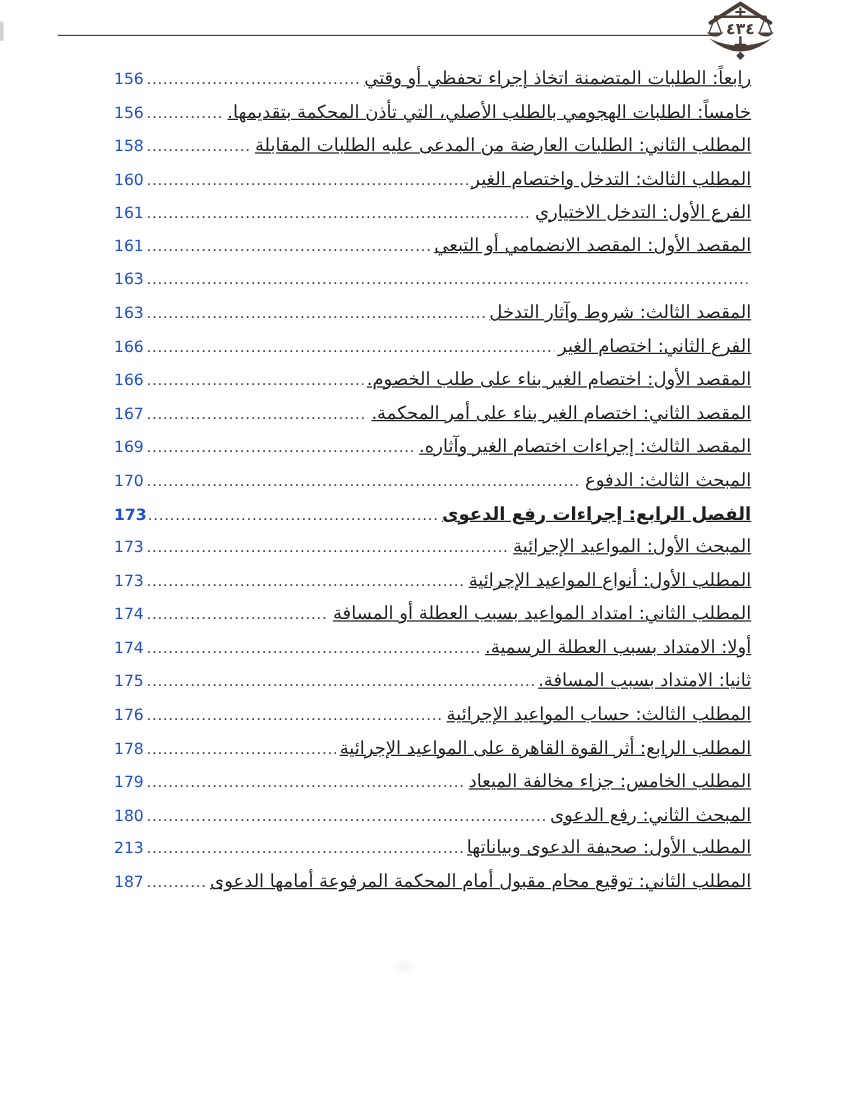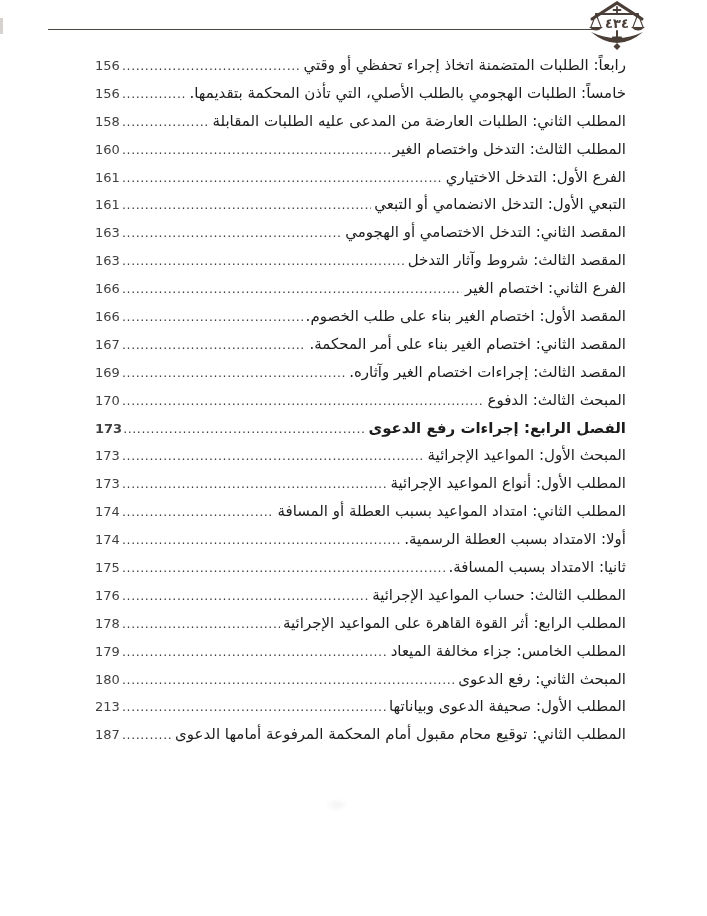--- a/index.html
+++ b/index.html
@@ -50,38 +50,39 @@
     display:flex;
     align-items:baseline;
     height:27.9px;
     line-height:27.9px;
     white-space:nowrap;
   }
   .toc-title {
     flex:0 0 auto;
     font-size:15px;
     letter-spacing:0;
+    text-decoration:underline;
   }
   .toc-leader {
     flex:1 1 auto;
     overflow:hidden;
     margin:0 3px 0 1px;
     font-size:12.5px;
     color:#3c3c3c;
     letter-spacing:0.6px;
     direction:ltr;
     min-width:6px;
   }
   .toc-leader::before {
     content:"...................................................................................................................................................................................................................................................................................";
   }
   .toc-page {
     flex:0 0 auto;
     font-size:13px;
-    color:#404040;
+    color:#1d4ed8;
     direction:ltr;
     text-align:left;
     min-width:26px;
   }
   .toc-row.bold .toc-title,
   .toc-row.bold .toc-page {
     font-weight:bold;
   }
 </style>
 </head>
@@ -146,27 +147,26 @@
     <span class="toc-page">160</span>
   </div>
 
   <div class="toc-row">
     <span class="toc-title">الفرع الأول: التدخل الاختياري</span>
     <span class="toc-leader"></span>
     <span class="toc-page">161</span>
   </div>
 
   <div class="toc-row">
-    <span class="toc-title">التبعي الأول: التدخل الانضمامي أو التبعي</span>
+    <span class="toc-title">المقصد الأول: المقصد الانضمامي أو التبعي</span>
     <span class="toc-leader"></span>
     <span class="toc-page">161</span>
   </div>
 
   <div class="toc-row">
-    <span class="toc-title">المقصد الثاني: التدخل الاختصامي أو الهجومي</span>
     <span class="toc-leader"></span>
     <span class="toc-page">163</span>
   </div>
 
   <div class="toc-row">
     <span class="toc-title">المقصد الثالث: شروط وآثار التدخل</span>
     <span class="toc-leader"></span>
     <span class="toc-page">163</span>
   </div>
 

